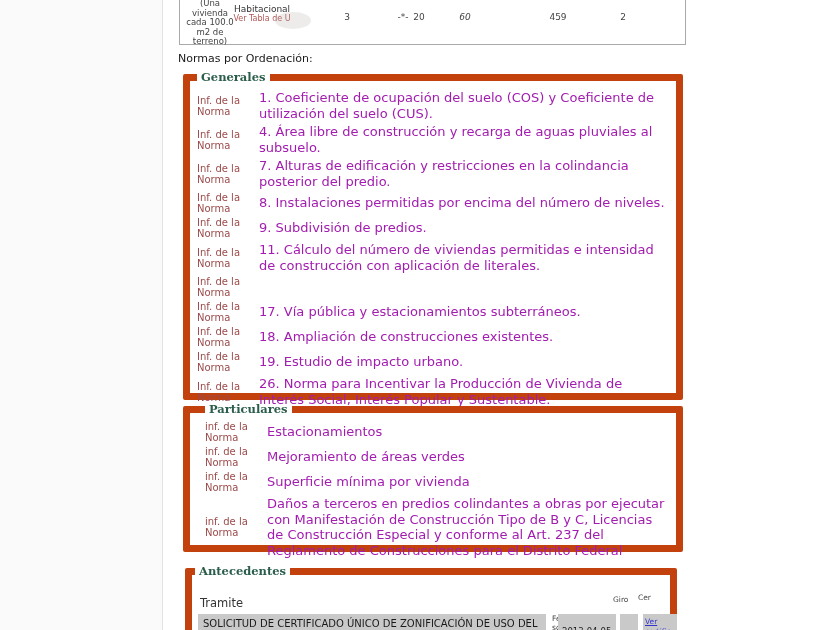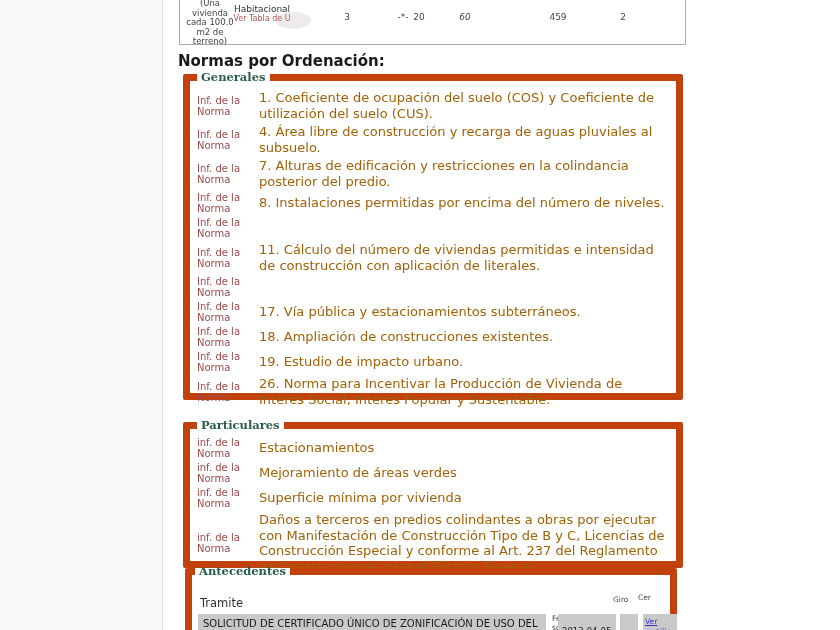--- a/index.html
+++ b/index.html
@@ -20,35 +20,35 @@
   .n-sep{left:208px;top:13px;width:30px;}
   .n-20{left:224px;top:13px;width:30px;}
   .n-60{left:270px;top:13px;width:30px;font-style:italic;}
   .viv-cell{left:283px;top:-8px;width:60px;font-size:8.5px;line-height:9.5px;color:#444;text-align:center;}
   .n-459{left:363px;top:13px;width:30px;}
   .n-2{left:428px;top:13px;width:30px;}
   .watermark{position:absolute;left:95px;top:13px;width:36px;height:17px;border-radius:50%;
              background:rgba(175,170,165,0.22);}
 
   
-  #heading{position:absolute;left:178px;top:52px;font-size:15px;font-weight:bold;color:#1a1a1a;}
+  #heading{position:absolute;left:178px;top:52px;font-size:11px;font-weight:normal;color:#1a1a1a;}
 
   
   fieldset.box{position:absolute;box-sizing:border-box;border:7px solid #c2410c;border-radius:2px;
                margin:0;background:#fff;}
   legend.box-legend{font-family:"DejaVu Serif","Liberation Serif",serif;font-size:11.5px;
                     font-weight:bold;color:#2b5e4a;padding:0 4px;margin-left:3px;}
   #generales{left:183px;top:70px;width:500px;height:330px;padding:6px 6px 0 4px;}
-  #particulares{left:183px;top:402px;width:500px;height:150px;padding:5px 6px 0 4px;margin-top:16px;}
+  #particulares{left:183px;top:402px;width:500px;height:150px;padding:5px 6px 0 12px;}
   #antecedentes{left:185px;top:564px;width:492px;height:80px;padding:0;}
 
   
   .norm-row{display:flex;align-items:center;margin-bottom:3px;}
   .norm-link{width:62px;flex:none;padding-left:3px;font-size:10px;color:#9c4a4a;cursor:pointer;}
-  .norm-text{flex:1;font-size:13px;line-height:15.5px;color:#a16207;padding-right:4px;}
+  .norm-text{flex:1;font-size:13px;line-height:15.5px;color:#a21caf;padding-right:4px;}
 
   
   #antecedentes .hdr-tramite{position:absolute;left:8px;top:18px;font-size:11.5px;color:#333;}
   #antecedentes .hdr-small{position:absolute;font-size:7.5px;line-height:9px;color:#444;}
   .hdr-fecha{left:360px;top:24px;width:50px;margin-top:12px;}
   .hdr-giro{left:421px;top:17px;}
   .hdr-cer{left:446px;top:15px;text-align:right;}
   .ant-cell{position:absolute;top:36px;height:46px;background:#c9c9c9;box-sizing:border-box;}
   .c-tramite{left:6px;width:348px;font-size:10px;line-height:13px;padding:3px 5px;color:#1a1a1a;}
   .c-fecha{left:366px;width:58px;font-size:8.5px;color:#222;padding:12px 0 0 4px;}
@@ -100,20 +100,21 @@
     <div class="norm-row">
       <span class="norm-link">Inf. de la Norma</span>
       <span class="norm-text">7. Alturas de edificación y restricciones en la colindancia posterior del predio.</span>
     </div>
     <div class="norm-row">
       <span class="norm-link">Inf. de la Norma</span>
       <span class="norm-text">8. Instalaciones permitidas por encima del número de niveles.</span>
     </div>
     <div class="norm-row">
       <span class="norm-link">Inf. de la Norma</span>
+      <span class="norm-text">9. Subdivisión de predios.</span>
     </div>
     <div class="norm-row">
       <span class="norm-link">Inf. de la Norma</span>
       <span class="norm-text">11. Cálculo del número de viviendas permitidas e intensidad de construcción con aplicación de literales.</span>
     </div>
     <div class="norm-row">
       <span class="norm-link">Inf. de la Norma</span>
     </div>
     <div class="norm-row">
       <span class="norm-link">Inf. de la Norma</span>

